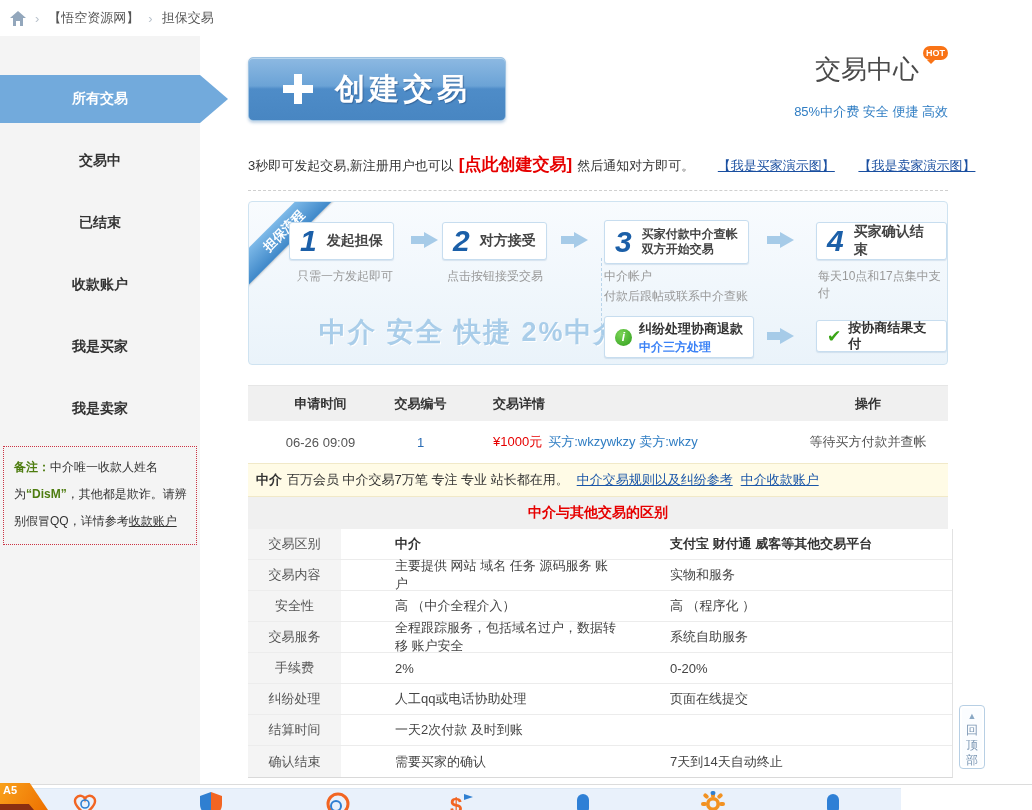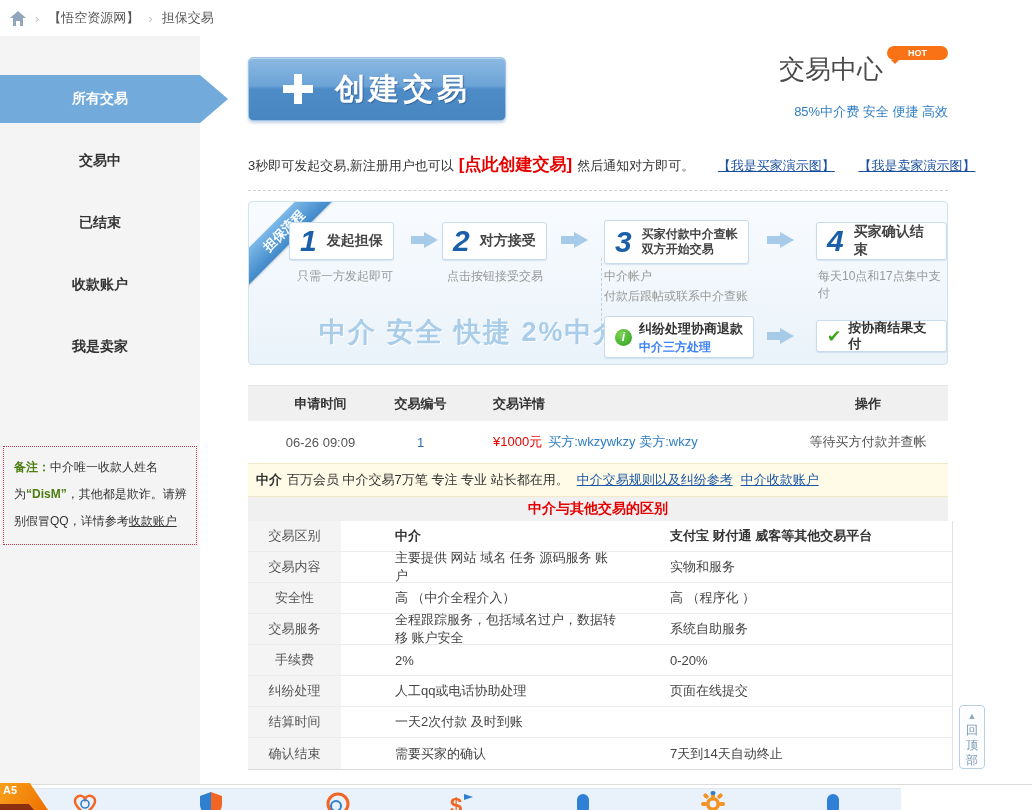--- a/index.html
+++ b/index.html
@@ -34,21 +34,21 @@
     border:1px solid #9fc3e2; border-radius:5px; box-shadow:0 2px 3px rgba(120,160,200,.45), inset 0 1px 0 #b9d6ee;
     display:flex; align-items:center; justify-content:center; }
   .plus-ic { position:relative; width:30px; height:30px; margin-right:22px; }
   .plus-ic::before { content:""; position:absolute; left:0; top:11px; width:30px; height:8px; background:#fff; }
   .plus-ic::after  { content:""; position:absolute; left:11px; top:0; width:8px; height:30px; background:#fff; }
   .create-btn .lbl { color:#fff; font-size:30px; font-weight:bold; letter-spacing:4px; text-shadow:1px 1px 1px rgba(40,80,130,.6); }
 
   .tc-head { position:absolute; right:0; top:0; text-align:right; }
   .tc-title { font-size:26px; color:#4a4a4a; display:inline-block; }
   .hot-badge { display:inline-block; vertical-align:top; margin-left:4px; margin-top:-6px;
-    background:#f97316; color:#fff; font-size:9px; font-weight:bold; padding:2px 21px; border-radius:7px; position:relative; }
+    background:#f97316; color:#fff; font-size:9px; font-weight:bold; padding:2px 3px; border-radius:7px; position:relative; }
   .hot-badge::after { content:""; position:absolute; left:4px; bottom:-4px;
     border-left:4px solid transparent; border-right:4px solid transparent; border-top:4px solid #f97316; }
   .tc-tagline { margin-top:16px; font-size:13px; color:#2f7dc3; }
 
   .intro { margin-top:32px; font-size:13px; color:#333; white-space:nowrap;
     padding-bottom:14px; border-bottom:1px dashed #cfcfcf; }
   .intro .cta { color:#e60000; font-weight:bold; font-size:17px; margin:0 5px; cursor:pointer; }
   .intro a.demo { color:#1a4fa0; text-decoration:underline; cursor:pointer; margin-left:20px; }
 
   
@@ -88,21 +88,21 @@
   .c-act { width:160px; text-align:center; }
   .tx-row .c-id a { color:#2b6db5; text-decoration:none; cursor:pointer; }
   .amt { color:#e60000; }
   .parties { color:#2f7dc3; margin-left:6px; }
 
   .notice { width:700px; height:34px; background:#fffbe6; border-top:1px solid #f1e9c8; border-bottom:1px solid #f1e9c8;
     display:flex; align-items:center; padding-left:8px; font-size:13px; color:#333; }
   .notice b { margin-right:5px; }
   .notice a { color:#1a56a8; text-decoration:underline; cursor:pointer; margin-left:8px; }
 
-  .cmp-title { width:700px; height:24px; background:#f0f0f0; display:flex; align-items:center; justify-content:center;
+  .cmp-title { width:700px; height:32px; background:#f0f0f0; display:flex; align-items:center; justify-content:center;
     font-size:14px; font-weight:bold; color:#e60000; }
   .cmp { width:705px; border-right:1px solid #e2e2e2; border-bottom:1px solid #d9d9d9; }
   .cmp-row { display:flex; height:31px; align-items:stretch; border-bottom:1px solid #ececec; font-size:13px;gap:36px; }
   .cmp-row:last-child { border-bottom:none; }
   .cmp-l { width:93px; background:#f4f4f4; color:#555; display:flex; align-items:center; justify-content:center; }
   .cmp-a { width:239px; color:#444; display:flex; align-items:center; padding-left:18px; }
   .cmp-b { flex:1; color:#444; display:flex; align-items:center; padding-left:18px; }
   .cmp-row.hd .cmp-a, .cmp-row.hd .cmp-b { font-weight:bold; color:#333; }
 
   
@@ -146,20 +146,23 @@
     <div class="side-item">
         <span>交易中</span>
       </div>
     <div class="side-item">
         <span>已结束</span>
       </div>
     <div class="side-item">
         <span>收款账户</span>
       </div>
     <div class="side-item">
+        <span>我是买家</span>
+      </div>
+    <div class="side-item">
         <span>我是卖家</span>
       </div>
     <div class="note-box">
       <span class="red">备注：</span><span>中介唯一收款人姓名为</span><span class="red">“DisM”</span><span>，其他都是欺诈。请辨别假冒QQ，详情参考</span><a>收款账户</a>
     </div>
   </div>
 
   <div class="main">
 
     <div class="tc-head">

